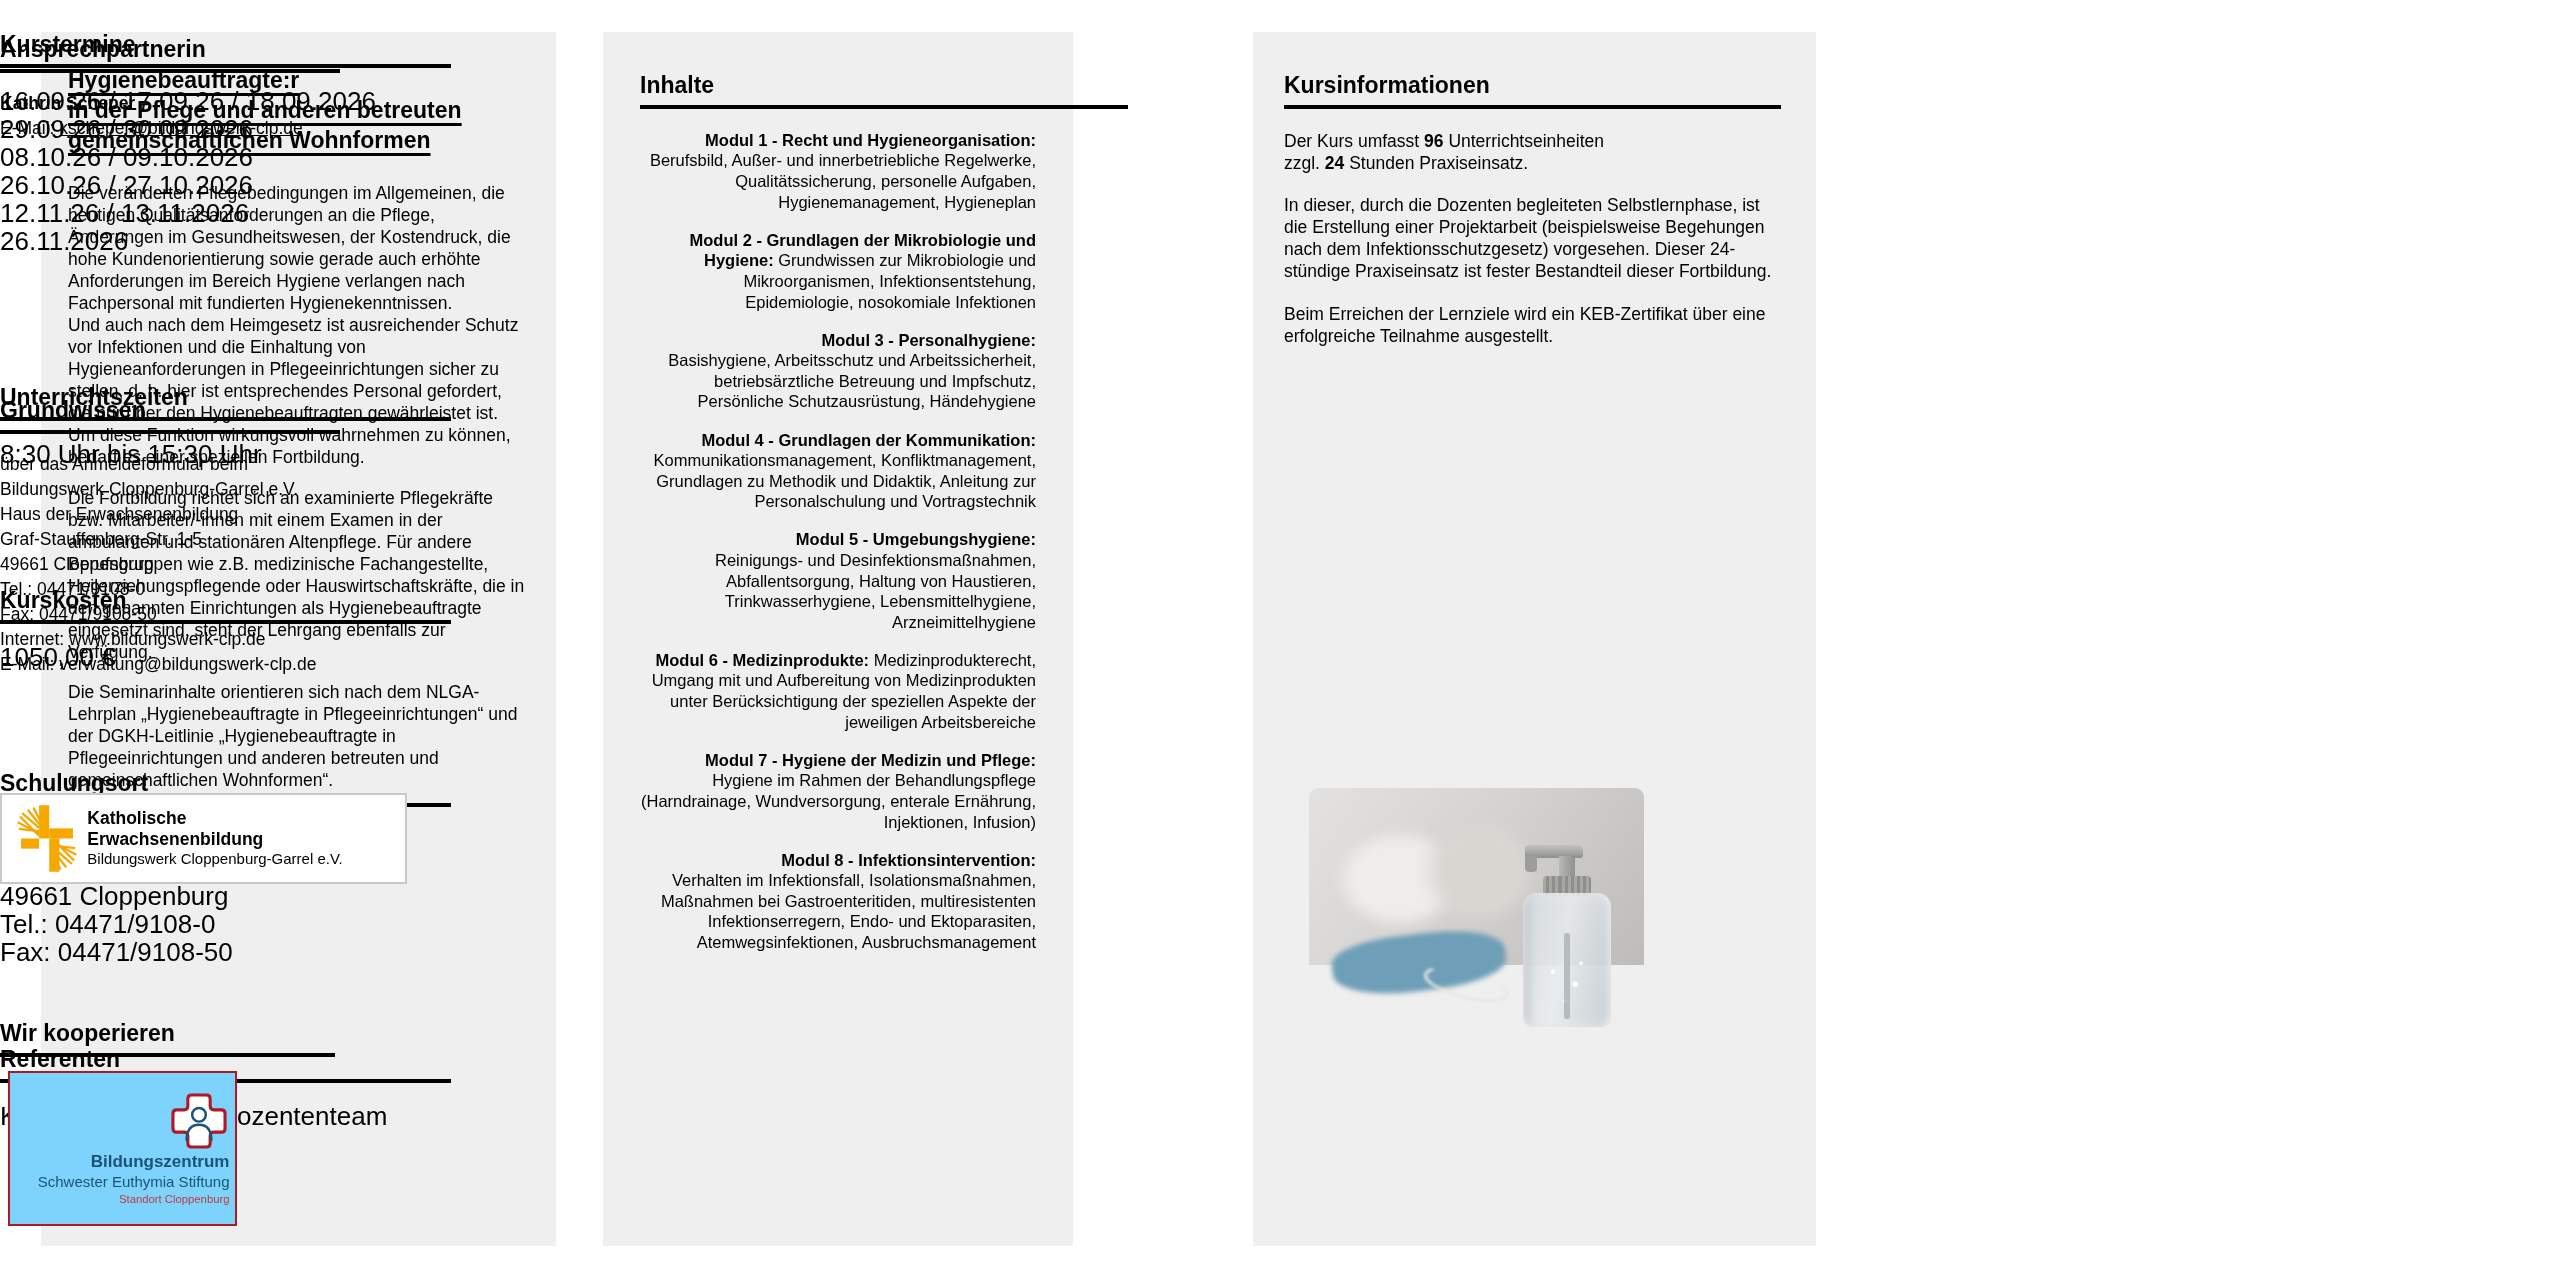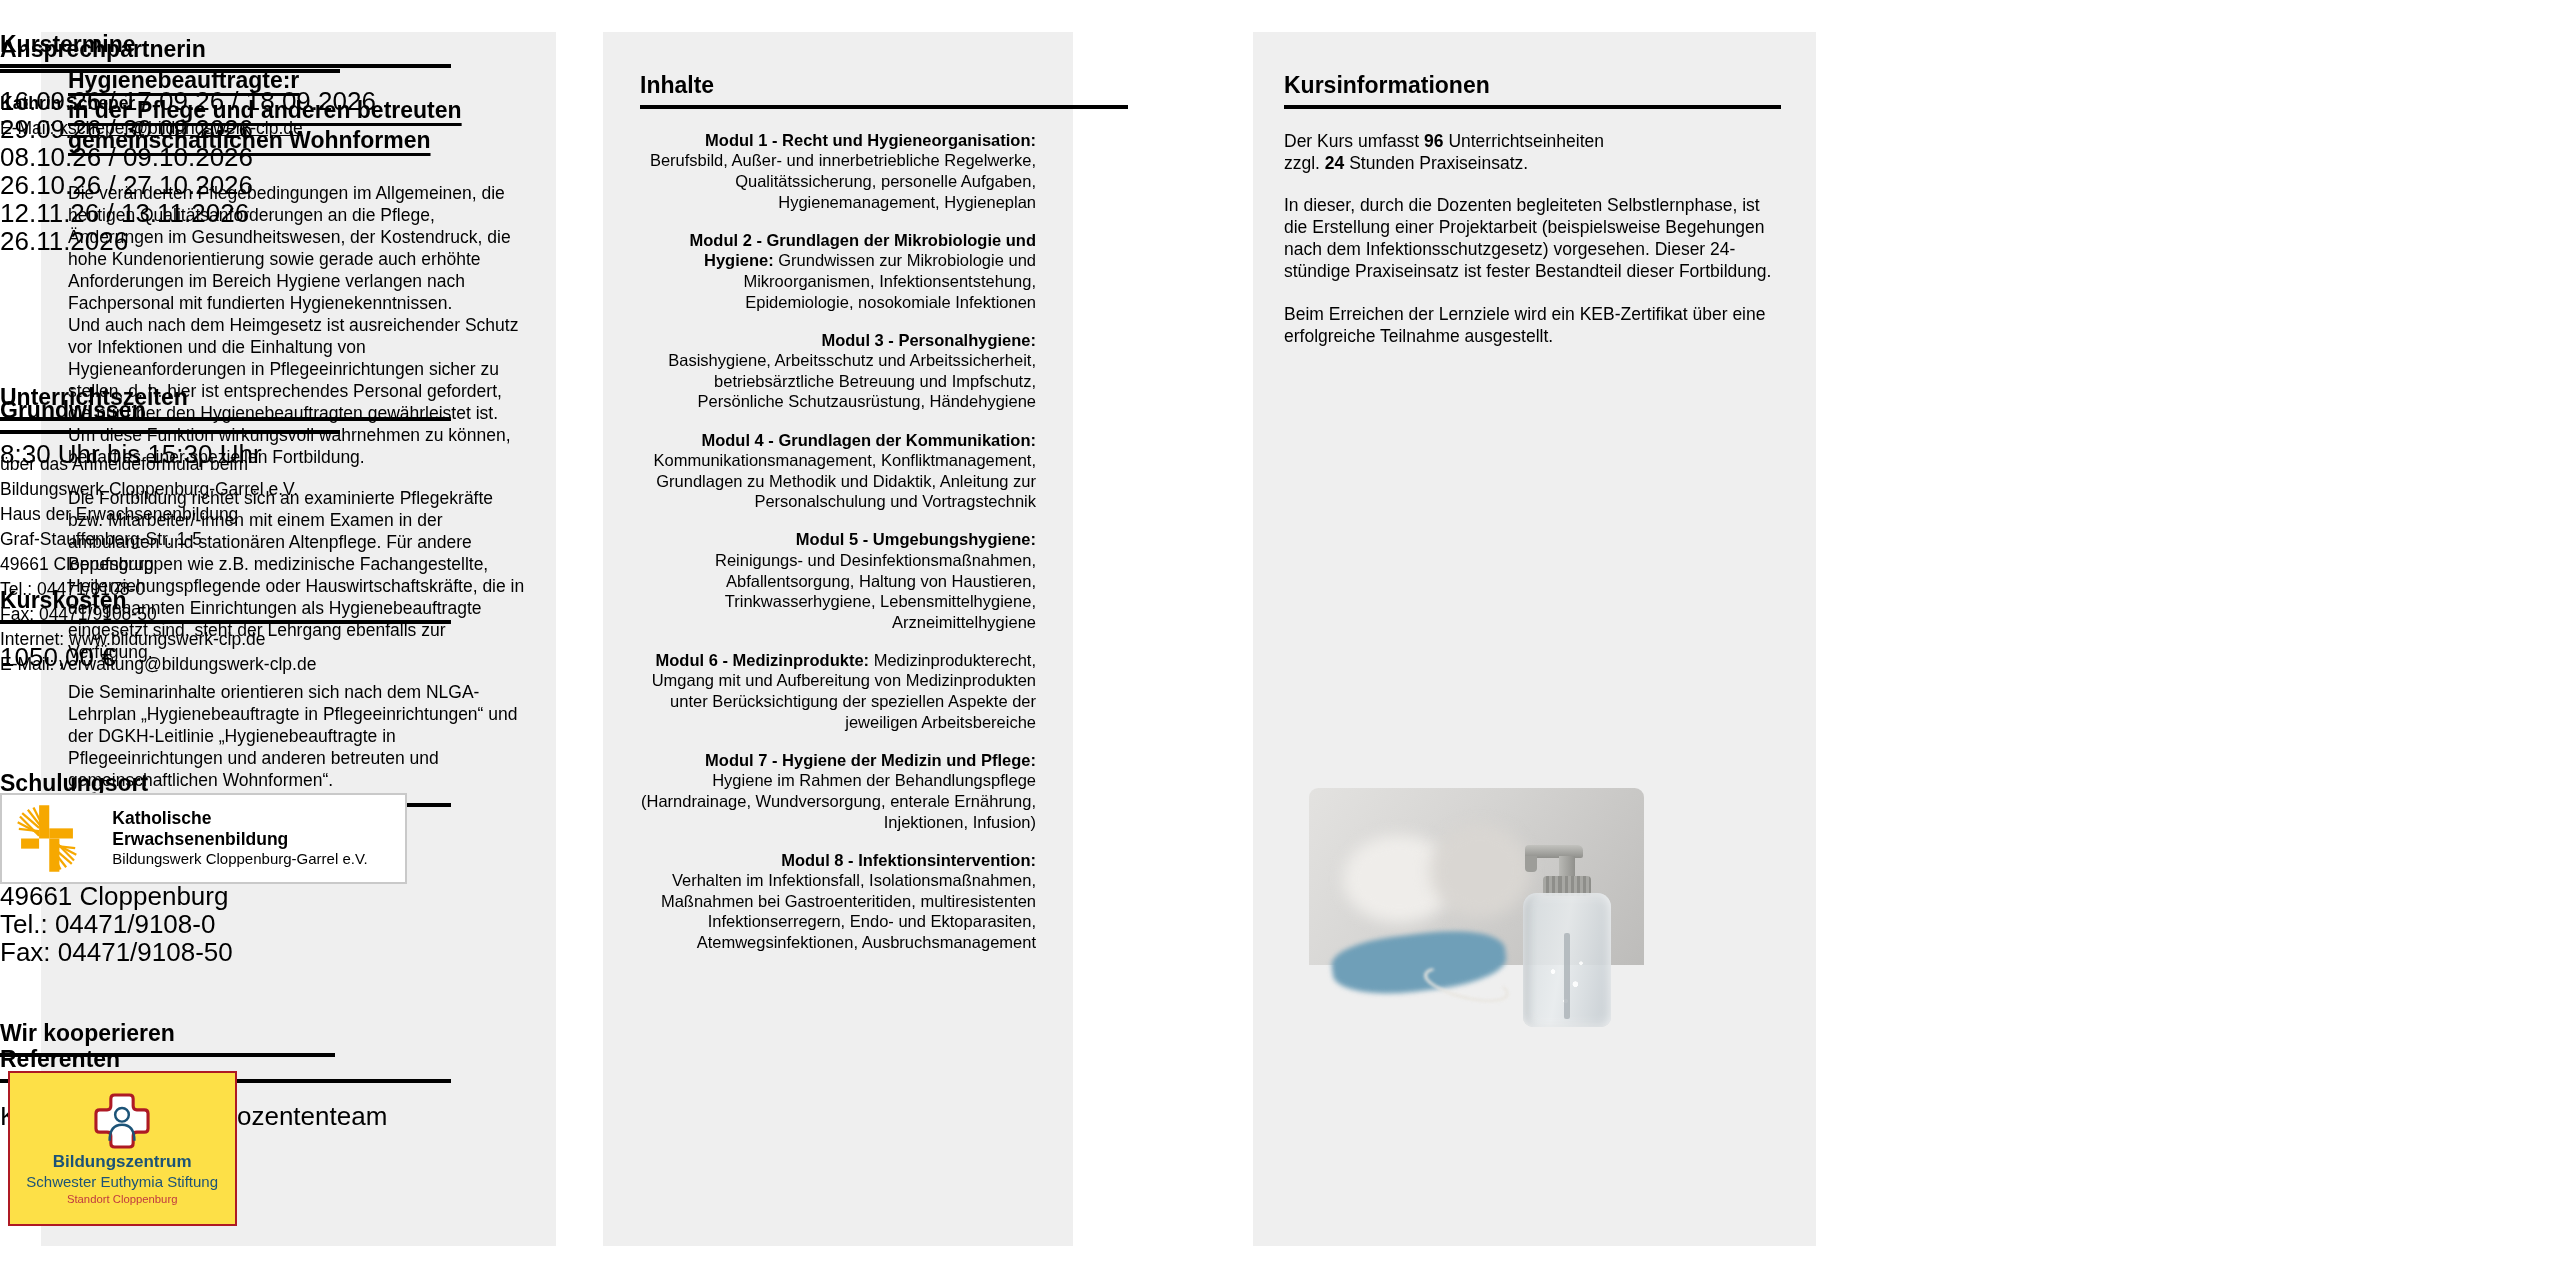--- a/index.html
+++ b/index.html
@@ -48,27 +48,27 @@
   .pump-arm{left:8%;top:0;width:58%;height:7%;background:linear-gradient(180deg,#c2c2be,#8f8f8b);border-radius:4.1px 5.2px 2.1px 2.1px;}
   .pump-tip{left:8%;top:6%;width:12%;height:9%;background:#9d9d99;border-radius:0 0 4.1px 4.1px;}
   
   #col4{left:1880px;top:32px;width:453px;height:1214px;}
   #col5{left:2478px;top:32px;width:464px;height:1214px;}
   .sec4{position:absolute;width:453px;} .sec4 .rule{width:451px;}
   .sec5{position:absolute;width:464px;} .sec5 .rule{width:340px;}
   .body4{margin-top:18.5px;font-size:26px;line-height:28px;}
   .body5{margin-top:17.5px;font-size:17.5px;line-height:25px;}
   
-  .keb-box{display:flex;align-items:center;gap:31px;background:#fff;border:2.1px solid var(--logoBorder);padding:6.2px 11.3px;}
+  .keb-box{display:flex;align-items:center;gap:6px;background:#fff;border:2.1px solid var(--logoBorder);padding:6.2px 11.3px;}
   .keb-text .l12{font-weight:bold;}
   #keb5{left:0;top:793px;width:407px;height:91px;}
   #keb5 .l12{font-size:17.5px;line-height:20.6px;} #keb5 .l3{font-size:15px;line-height:19.6px;}
   #koop{top:1020px;}
-  .bz-box{position:absolute;left:7.7px;top:1071px;width:229px;height:155px;background:#fde047;border:2.6px solid var(--bzRed);
-      display:flex;flex-direction:column;align-items:center;justify-content:center;text-align:center;padding:5.2px;}
+  .bz-box{position:absolute;left:7.7px;top:1071px;width:229px;height:155px;background:#7dd3fc;border:2.6px solid var(--bzRed);
+      display:flex;flex-direction:column;align-items:flex-end;justify-content:center;text-align:center;padding:5.2px;}
   .bz-title{color:var(--bzBlue);font-weight:bold;font-size:17px;line-height:20.6px;}
   .bz-sub{color:var(--bzBlue);font-size:15px;line-height:19.6px;}
   .bz-loc{color:#c03a40;font-size:11.3px;line-height:15.5px;}
   .line{display:block;}
 </style>
 </head>
 <body>
 
 <div class="panel" id="panel1">
   <div id="p1-title">

